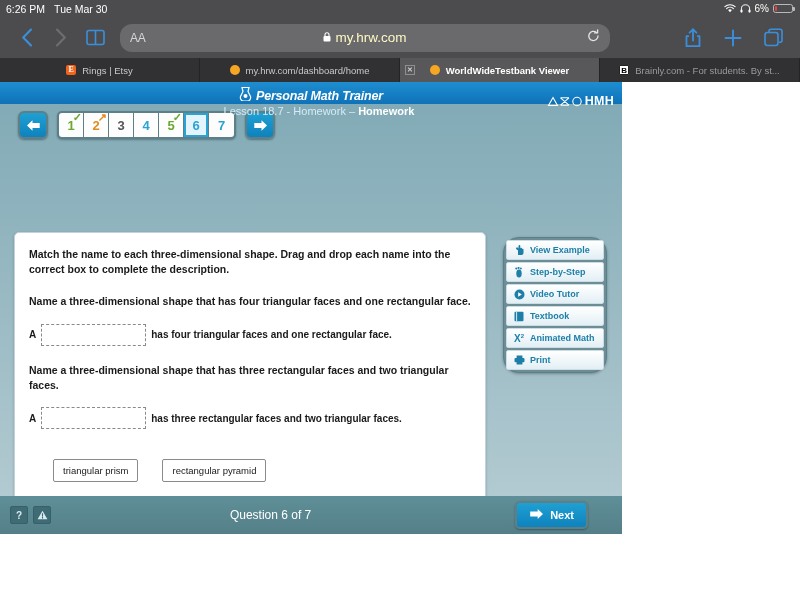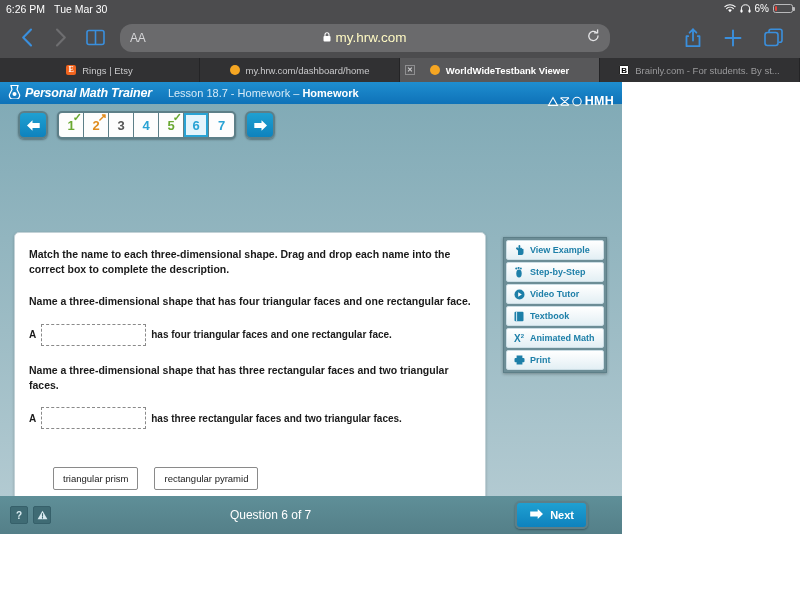--- a/index.html
+++ b/index.html
@@ -87,20 +87,21 @@
   .app {
     width: 622px; height: 452px;
     background: linear-gradient(180deg, #7fa9b5 0%, #9dbcc5 55%, #b7cdd4 100%);
     position: relative; overflow: hidden;
   }
   .app-header {
     height: 22px; width: 622px;
     background: linear-gradient(180deg, #1e8ed0 0%, #0f72b8 100%);
     display: flex; align-items: center; padding: 4px 8px; color: #fff;
     position: relative;
+    flex-direction: column;
   }
   .pmt-logo { display: flex; align-items: center; gap: 4px; }
   .pmt-title {
     font-size: 12.5px; font-weight: bold; font-style: italic;
     letter-spacing: -0.2px; color: #ffffff;
   }
   .lesson-title { margin-left: 16px; font-size: 11px; color: #d6eaf7; }
   .lesson-title b { color: #ffffff; }
   .hmh-logo {
     position: absolute; right: 8px; top: 0; height: 38px;
@@ -144,37 +145,37 @@
     box-shadow: 0 1px 3px rgba(0,0,0,.2);
   }
   .q-instruction { font-size: 10.5px; font-weight: bold; color: #1a1a1a; line-height: 1.45; }
   .q-prompt { font-size: 10.5px; font-weight: bold; color: #1a1a1a;
     line-height: 1.45; margin-top: 17px; }
   .answer-line { display: flex; align-items: center; gap: 5px; margin-top: 14px;
     font-size: 10px; font-weight: bold; color: #1a1a1a; }
   .drop-zone {
     width: 105px; height: 22px; border: 1px dashed #8a8a8a; background: #fff;
   }
-  .tile-row { display: flex; gap: 16px; margin-top: 38px; padding-left: 24px; }
+  .tile-row { display: flex; gap: 24px; margin-top: 30px; padding-left: 24px; }
   .tile {
     border: 1px solid #8a8a8a; background: #fff; border-radius: 2px;
     padding: 5px 9px; font-size: 9.5px; color: #1a1a1a;
   }
   .tool-row { display: flex; gap: 6px; margin-top: 39px; padding-left: 10px; }
   .tool-btn {
     width: 20px; height: 20px; border: 1px solid #b9cdd6;
     background: linear-gradient(180deg, #f2f8fb 0%, #d8e8f0 100%);
     border-radius: 2px; display: flex; align-items: center; justify-content: center;
     color: #3d7d99; font-size: 11px; font-weight: bold;
   }
 
   
   .rail {
     position: absolute; left: 503px; top: 155px; width: 104px;
-    background: #6c8d96; border: 1px solid #5d7f88; border-radius: 0;
+    background: #6c8d96; border: 1px solid #5d7f88; border-radius: 16px;
     padding: 2px; display: flex; flex-direction: column; gap: 2px;
     box-shadow: 0 1px 3px rgba(0,0,0,.3);
   }
   .rail-btn {
     height: 20px; background: linear-gradient(180deg, #ffffff 0%, #e3eff4 100%);
     border: 1px solid #cbdde4; border-radius: 2px;
     display: flex; align-items: center; gap: 5px; padding: 0 6px;
     font-size: 9px; font-weight: bold; color: #1d7fa8;
   }
   .rail-icon { width: 12px; flex: none; display: flex; justify-content: center;

